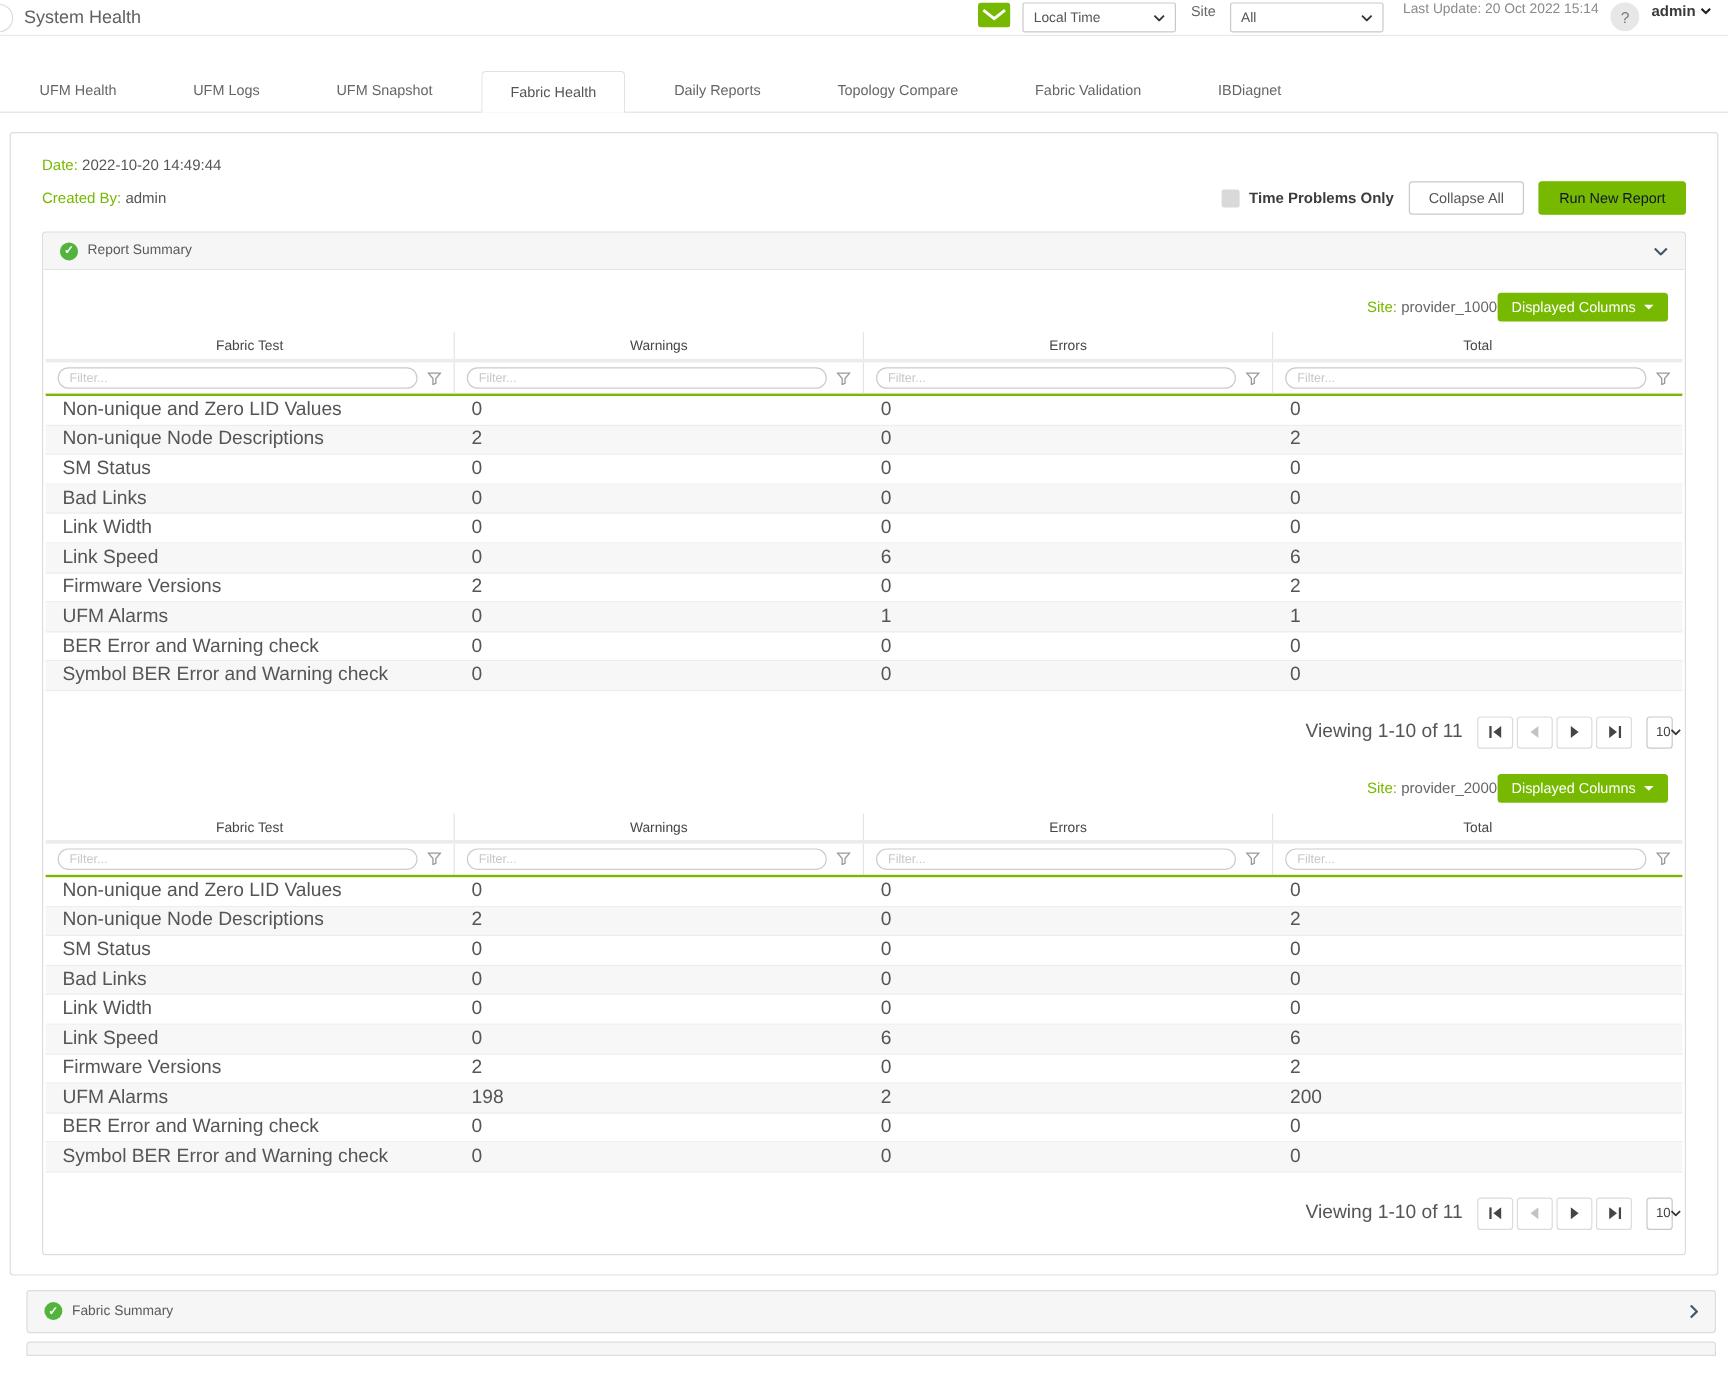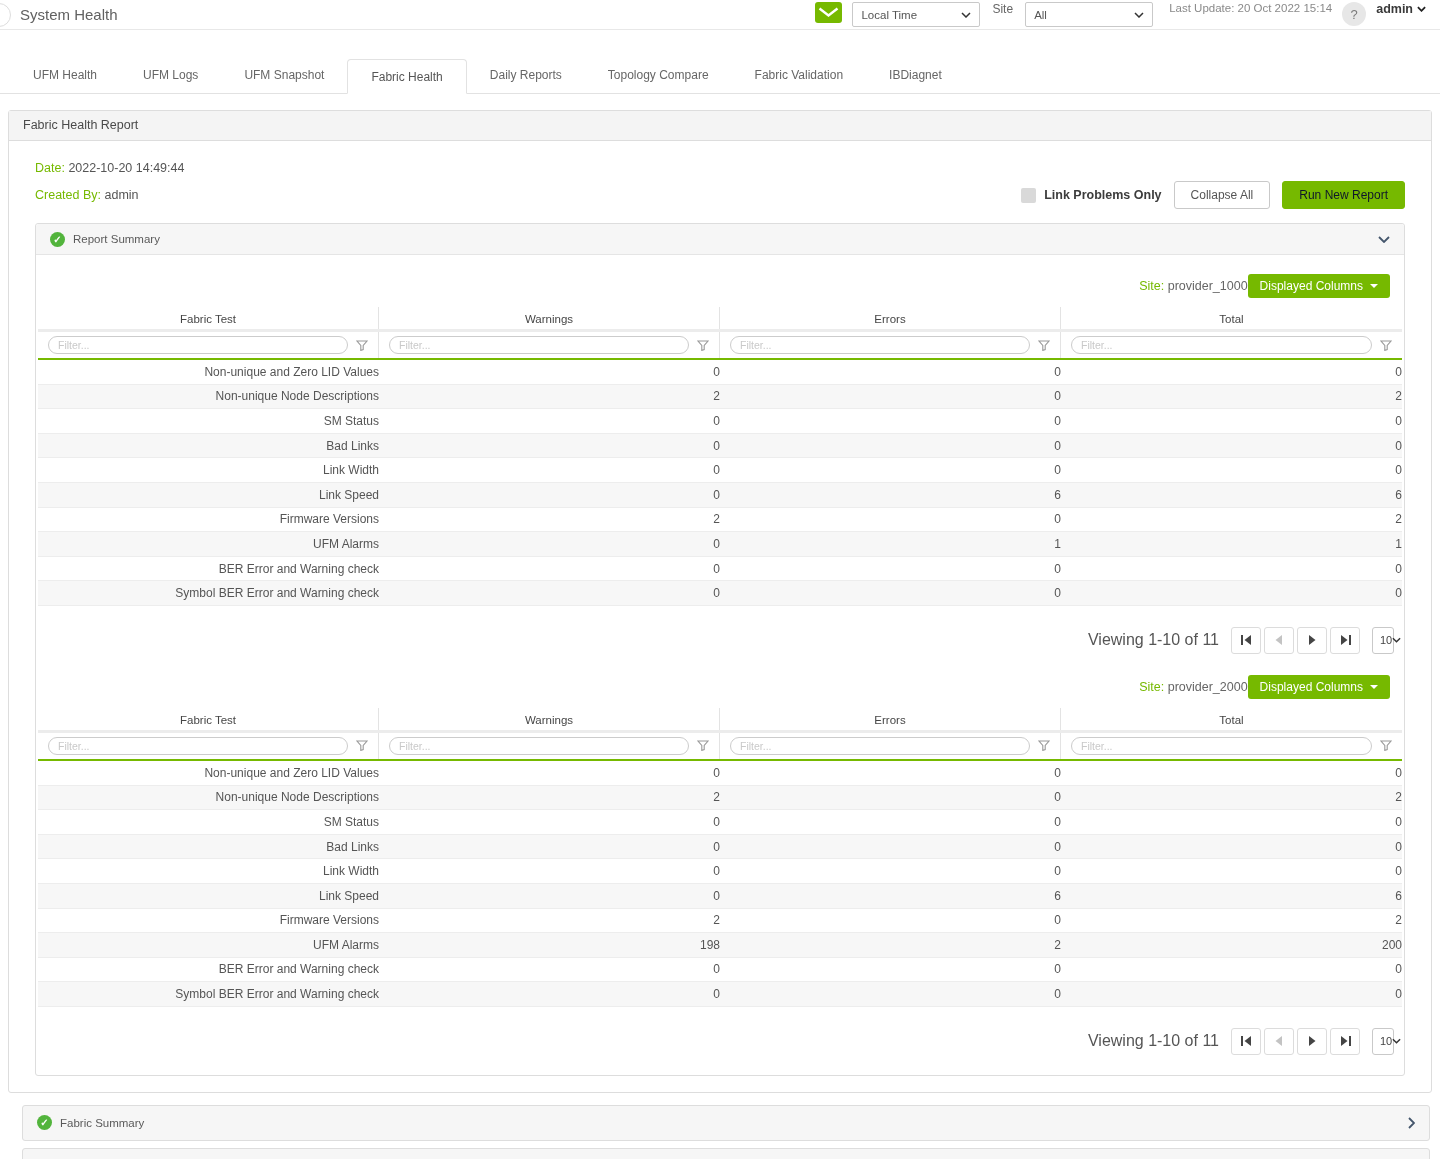--- a/index.html
+++ b/index.html
@@ -20,21 +20,21 @@
   .hdr-select .chev { color:#333; display:flex; }
   .site-label { font-size:12px; color:#666; margin:0 2px; }
   .last-update { font-size:11.5px; color:#8a8a8a; margin-left:6px; white-space:nowrap; }
   .help-circle { width:24px; height:24px; border-radius:50%; background:#e7e7e7;
     color:#7a7a7a; font-size:13px; display:flex; align-items:center; justify-content:center; cursor:pointer; }
   .user-menu { display:flex; align-items:center; gap:4px; font-size:12.5px; color:#3a3a3a; font-weight:bold; cursor:pointer; }
   .user-menu .chev { display:flex; color:#222; }
 
   
   .tabbar { margin-top:29px; height:35px; border-bottom:1px solid #e2e2e2;
-    display:flex; align-items:flex-end; padding-left:10px; }
+    display:flex; align-items:flex-end; padding-left:10px;gap:18px; }
   .tab { height:35px; line-height:34px; padding:0 23px; font-size:12px; color:#666;
     cursor:pointer; white-space:nowrap; }
   .tab.active { background:#fff; border:1px solid #e2e2e2; border-bottom:1px solid #fff;
     border-radius:4px 4px 0 0; margin-bottom:-1px; color:#555; }
 
   
   .panel { margin:16px 8px 0; border:1px solid #ddd; border-radius:3px; }
   .panel-header { height:30px; background:#f4f4f4; border-bottom:1px solid #ddd;
     line-height:29px; padding:0 14px; font-size:12.5px; color:#4a4a4a; }
   .panel-body { padding:14px 26px 16px; }
@@ -81,21 +81,21 @@
     border-bottom:2px solid #76b900; }
   .filter-cell { width:25%; display:flex; align-items:center; gap:8px;
     height:100%; padding:0 10px; border-right:1px solid #e3e3e3; }
   .filter-cell:last-child { border-right:none; }
   .filter-input { flex:1; height:18px; border:1px solid #ccc; border-radius:9px;
     padding:0 9px; font-size:10.5px; color:#777; outline:none; font-family:inherit; background:#fff; }
   .filter-input::placeholder { color:#c9c9c9; }
   .funnel { display:flex; color:#9a9a9a; cursor:pointer; flex:0 0 auto; }
 
   .trow { display:flex; height:24.6px; align-items:center;
-    border-bottom:1px solid #ededed; font-size:12px; color:#555;text-align:right; }
+    border-bottom:1px solid #ededed; font-size:16px; color:#555; }
   .trow:nth-child(even) { background:#f7f7f7; }
   .tcell { width:25%; padding-left:14px; white-space:nowrap; overflow:hidden; }
 
   .pagination { display:flex; justify-content:flex-end; align-items:center;
     gap:12px; padding:21px 8px 6px; }
   .viewing-text { font-size:16px; color:#555; }
   .pager-group { display:flex; gap:3px; }
   .pager-btn { width:30px; height:27px; background:#fff; border:1px solid #dcdcdc;
     border-radius:3px; display:flex; align-items:center; justify-content:center;
     cursor:pointer; color:#454545; }
@@ -160,37 +160,36 @@
   <div class="tab">UFM Logs</div>
   <div class="tab">UFM Snapshot</div>
   <div class="tab active">Fabric Health</div>
   <div class="tab">Daily Reports</div>
   <div class="tab">Topology Compare</div>
   <div class="tab">Fabric Validation</div>
   <div class="tab">IBDiagnet</div>
 </div>
 
 <div class="panel">
-  <div class="panel-header">Fabric Health Report</div>
   <div class="panel-body">
 
     <div class="meta-row">
       <div class="meta-left">
         <div>
           <span class="green-label">Date:</span>
           <span>2022-10-20 14:49:44</span>
         </div>
         <div>
           <span class="green-label">Created By:</span>
           <span>admin</span>
         </div>
       </div>
       <div class="meta-right">
         <div class="checkbox"></div>
-        <span class="show-problems">Link Problems Only</span>
+        <span class="show-problems">Time Problems Only</span>
         <button class="btn btn-outline">Collapse All</button>
         <button class="btn btn-green">Run New Report</button>
       </div>
     </div>
 
     <div class="accordion">
       <div class="accordion-header">
         <span class="check-circle">✓</span>
         <span class="accordion-title">Report Summary</span>
         <span class="accordion-chev">

